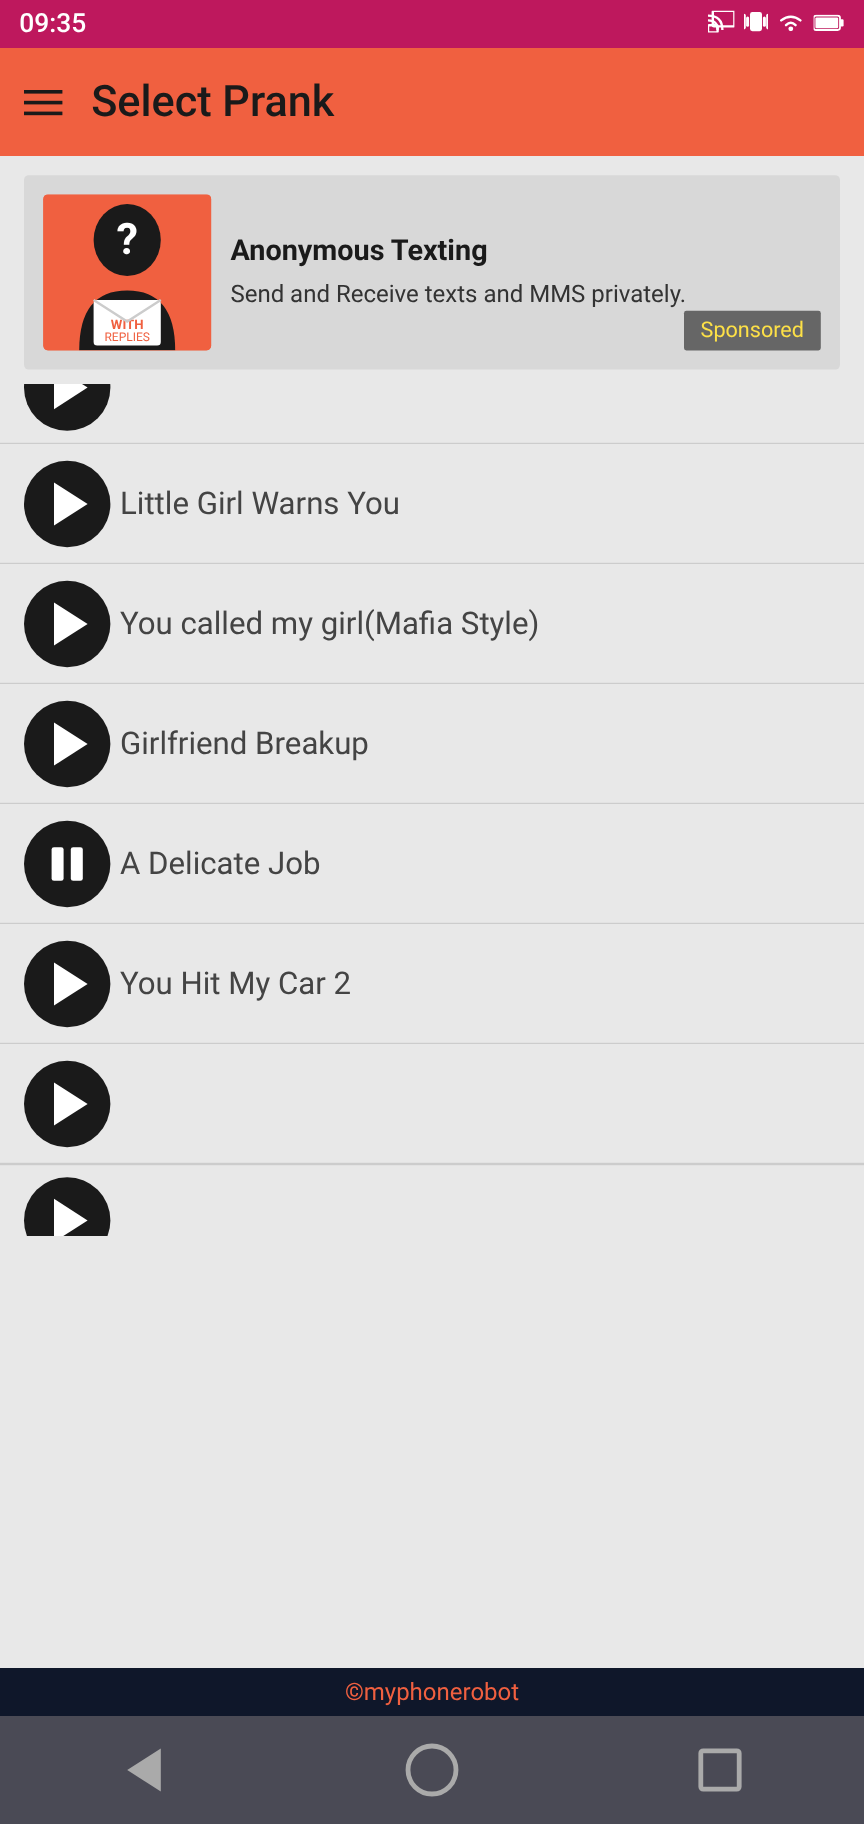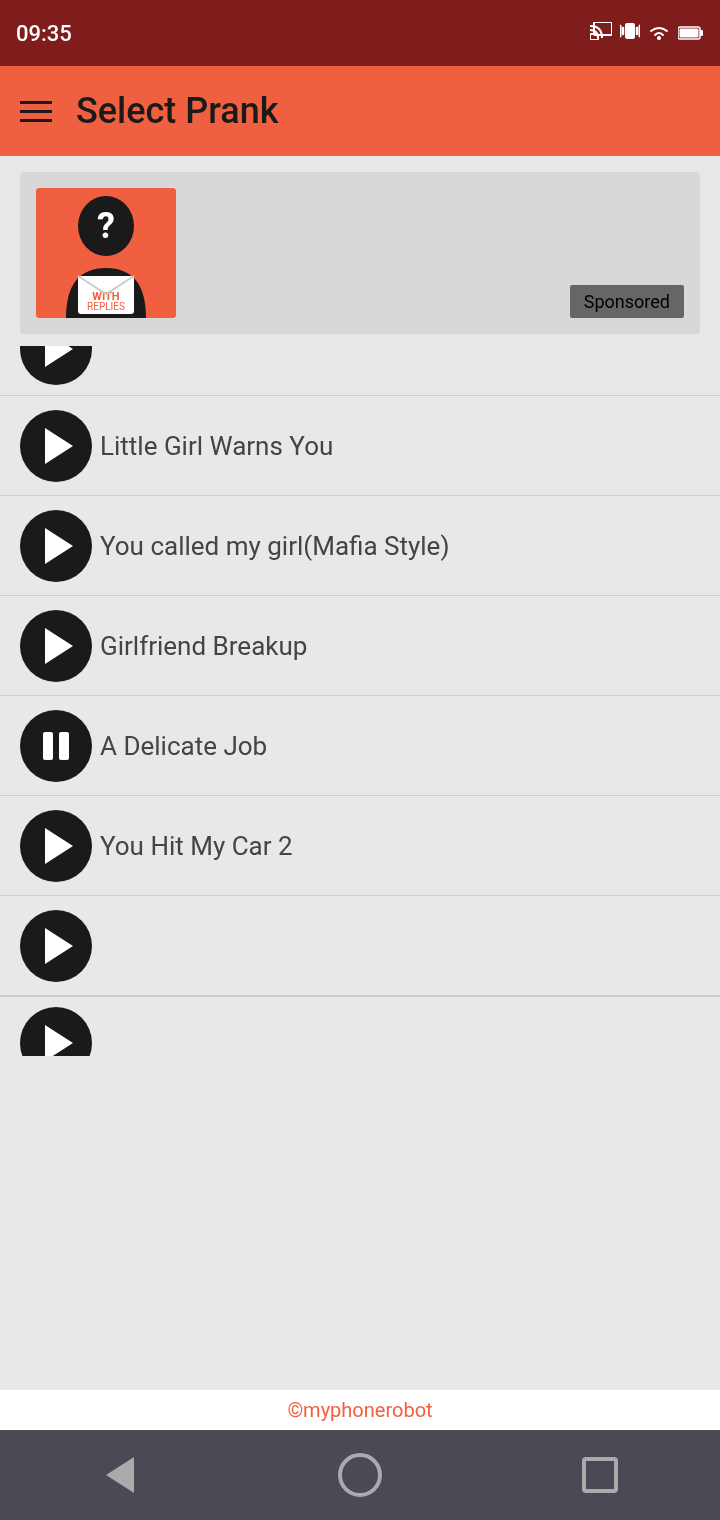--- a/index.html
+++ b/index.html
@@ -8,23 +8,23 @@
       width: 720px;
       min-height: 1520px;
       background: #e8e8e8;
       font-family: 'Roboto', Arial, sans-serif;
       display: flex;
       flex-direction: column;
     }
 
     
     .status-bar {
-      background: #7f1d1d;
+      background: #be185d;
       color: white;
-      height: 66px;
+      height: 40px;
       display: flex;
       align-items: center;
       justify-content: space-between;
       padding: 0 16px;
       flex-shrink: 0;
     }
     .status-time {
       font-size: 22px;
       font-weight: 500;
       color: white;
@@ -113,21 +113,21 @@
     .ad-desc {
       font-size: 20px;
       color: #333;
       line-height: 1.4;
     }
     .sponsored-badge {
       position: absolute;
       bottom: 16px;
       right: 16px;
       background: #666;
-      color: #000000;
+      color: #fde047;
       padding: 6px 14px;
       font-size: 18px;
       border-radius: 2px;
     }
 
     
     .prank-list {
       flex: 1;
       display: flex;
       flex-direction: column;
@@ -198,21 +198,21 @@
       display: flex;
       align-items: center;
       justify-content: center;
       flex-shrink: 0;
     }
 
     
     .footer {
       text-align: center;
       padding: 8px;
-      background: #ffffff;
+      background: #0f172a;
     }
     .copyright {
       color: #f06040;
       font-size: 20px;
     }
 
     
     .nav-bar {
       background: #4a4a55;
       height: 90px;
@@ -337,20 +337,24 @@
         <text x="70" y="50" text-anchor="middle" font-size="36" font-weight="bold" fill="white">?</text>
 
         <path d="M30 130 Q30 80 70 80 Q110 80 110 130Z" fill="#1a1a1a"></path>
 
         <rect x="42" y="88" width="56" height="38" rx="3" fill="white"></rect>
         <text x="70" y="112" text-anchor="middle" font-size="11" fill="#f06040" font-weight="bold">WITH</text>
         <text x="70" y="122" text-anchor="middle" font-size="10" fill="#f06040">REPLIES</text>
         <path d="M42 88 L70 106 L98 88" stroke="#ccc" stroke-width="2" fill="none"></path>
       </svg>
     </div>
+    <div class="ad-text">
+      <span class="ad-title">Anonymous Texting</span>
+      <span class="ad-desc">Send and Receive texts and MMS privately.</span>
+    </div>
     <div class="sponsored-badge">Sponsored</div>
   </div>
 
   <div class="prank-list">
 
     <div class="prank-item-top-partial">
       <div class="play-button-top">
         <div class="play-icon"></div>
       </div>
     </div>

